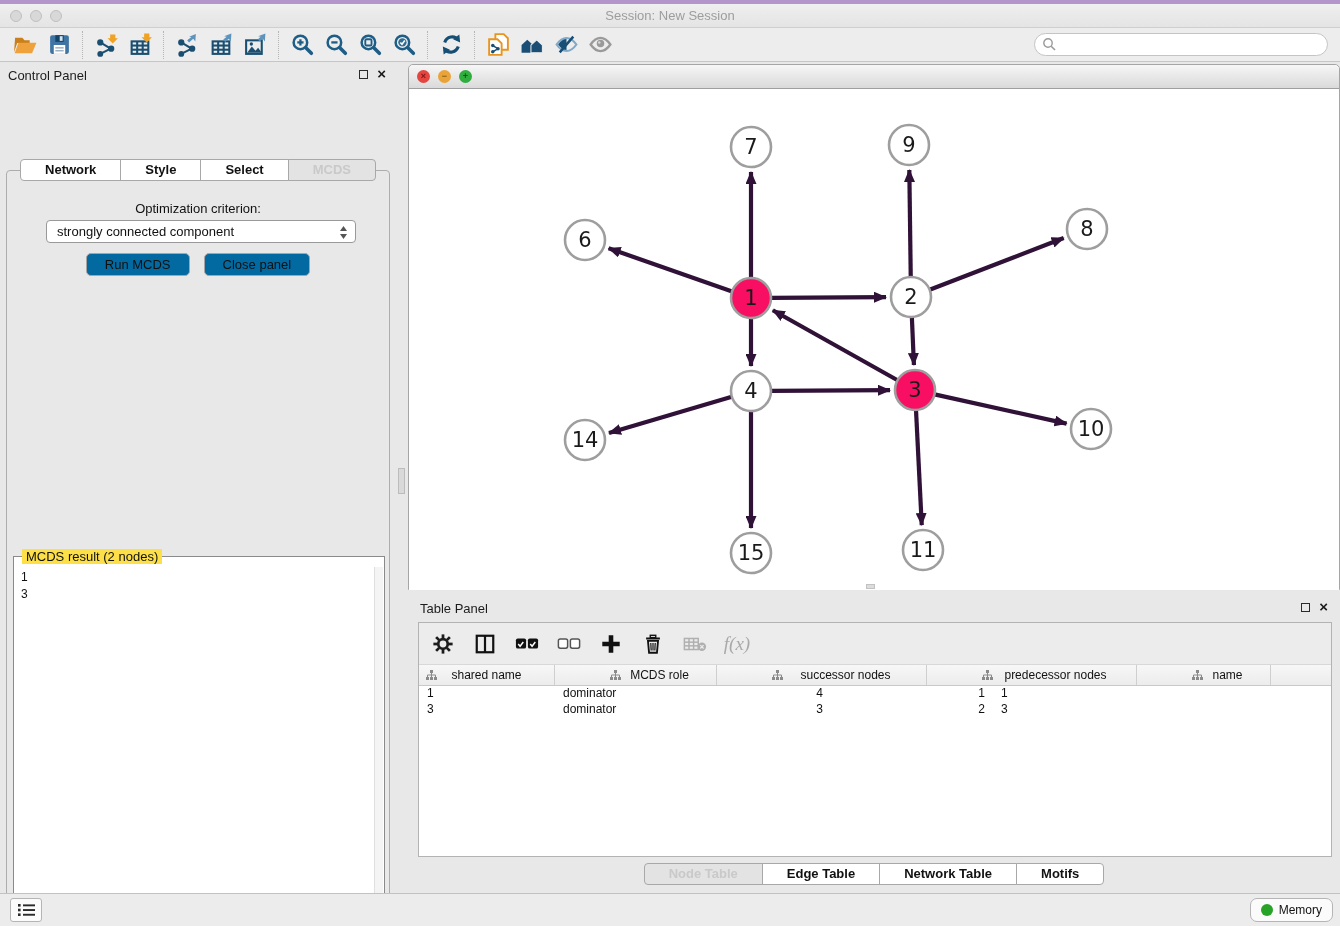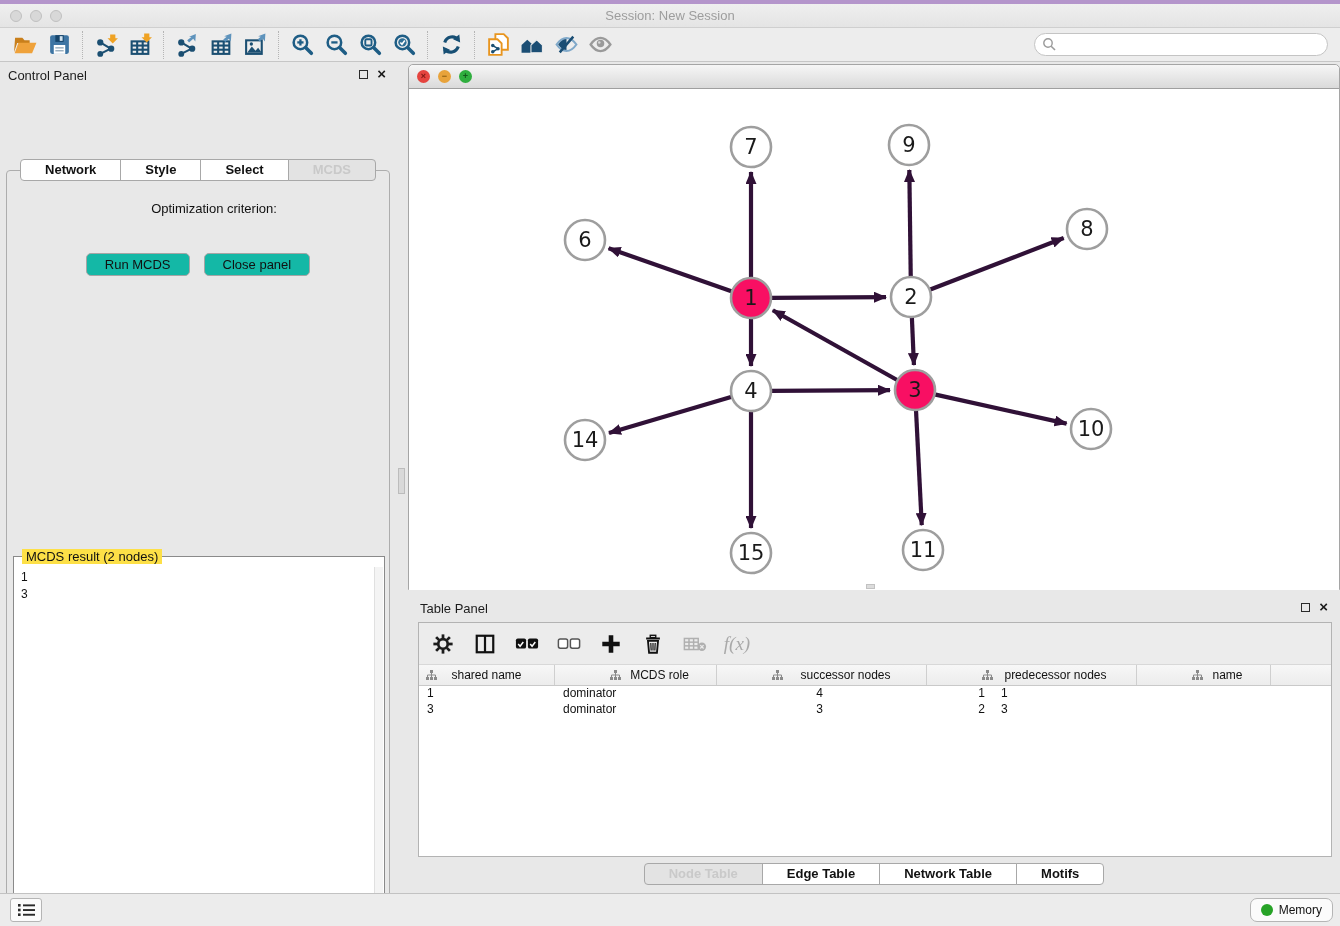--- a/index.html
+++ b/index.html
@@ -28,25 +28,25 @@
   .float-box { width:9px; height:9px; border:1.5px solid #2a2a2a; display:inline-block; }
   .close-x { font-size:15px; font-weight:900; color:#1a1a1a; line-height:10px; }
 
   .tabs-row { position:absolute; left:0; top:97px; width:100%; display:flex; justify-content:center; z-index:3; }
   .tab { font-size:13px; font-weight:bold; color:#111; background:#fff; border:1px solid #a8a8a8; padding:2px 24px 3px; margin-left:-1px; cursor:default; }
   .tab:first-child { border-radius:4px 0 0 4px; margin-left:0; }
   .tab:last-child { border-radius:0 4px 4px 0; }
   .tab.active { background:#e3e3e3; color:#c9c9c9; }
 
   .cp-box { position:absolute; left:6px; top:108px; width:384px; height:779px; border:1px solid #adadad; border-radius:4px; background:#e8e8e8; }
-  .opt-label { position:absolute; left:16px; width:100%; top:30px; text-align:center; font-size:13px; color:#111; }
+  .opt-label { position:absolute; left:0; width:100%; top:30px; text-align:center; font-size:13px; color:#111; }
   .criterion-select { position:absolute; left:39px; top:49px; width:310px; height:23px; background:#fff; border:1px solid #999; border-radius:4px; font-size:13px; color:#111; display:flex; align-items:center; padding-left:10px; }
   .stepper { position:absolute; right:7px; top:4px; }
   .btn-row { position:absolute; left:0; top:82px; width:100%; display:flex; justify-content:center; gap:14px; }
-  .push-btn { background:#14b8a6; border:1px solid #a5a5a5; border-radius:5px; font-size:13px; color:#111; padding:3px 18px; min-width:94px; text-align:center; }
+  .push-btn { background:#0369a1; border:1px solid #a5a5a5; border-radius:5px; font-size:13px; color:#111; padding:3px 18px; min-width:94px; text-align:center; }
 
   .mcds-fieldset { position:absolute; left:6px; top:385px; width:372px; height:381px; border:1px solid #8a8a8a; background:#fff; }
   .mcds-legend { position:absolute; left:8px; top:-8px; background:#fde047; padding:0 4px; font-size:13px; color:#111; }
   .mcds-text { position:absolute; left:1px; top:10px; right:10px; bottom:1px; background:#fff; font-size:12px; line-height:17px; color:#111; padding:2px 0 0 6px; white-space:pre; }
   .mcds-scroll { position:absolute; right:1px; top:10px; width:9px; bottom:1px; background:#f4f4f4; border-left:1px solid #e0e0e0; }
 
   
   .v-splitter { position:absolute; left:396px; top:62px; width:12px; height:831px; background:#e8e8e8; }
   .v-handle { position:absolute; left:2px; top:406px; width:7px; height:26px; background:#d9d9d9; border:1px solid #bcbcbc; }
 
@@ -258,20 +258,27 @@
     </span>
   </div>
   <div class="tabs-row" id="cp-tabs">
       <div class="tab">Network</div>
       <div class="tab">Style</div>
       <div class="tab">Select</div>
       <div class="tab active">MCDS</div>
     </div>
   <div class="cp-box">
     <div class="opt-label">Optimization criterion:</div>
+    <div class="criterion-select">
+      <span>strongly connected component</span>
+      <svg class="stepper" width="9" height="15" viewBox="0 0 9 15">
+        <polygon points="4.5,1 8,6 1,6" fill="#555"></polygon>
+        <polygon points="4.5,14 8,9 1,9" fill="#555"></polygon>
+      </svg>
+    </div>
     <div class="btn-row">
       <div class="push-btn">Run MCDS</div>
       <div class="push-btn">Close panel</div>
     </div>
     <div class="mcds-fieldset">
       <div class="mcds-legend">MCDS result (2 nodes)</div>
       <div class="mcds-text">1
 3</div>
       <div class="mcds-scroll"></div>
     </div>

